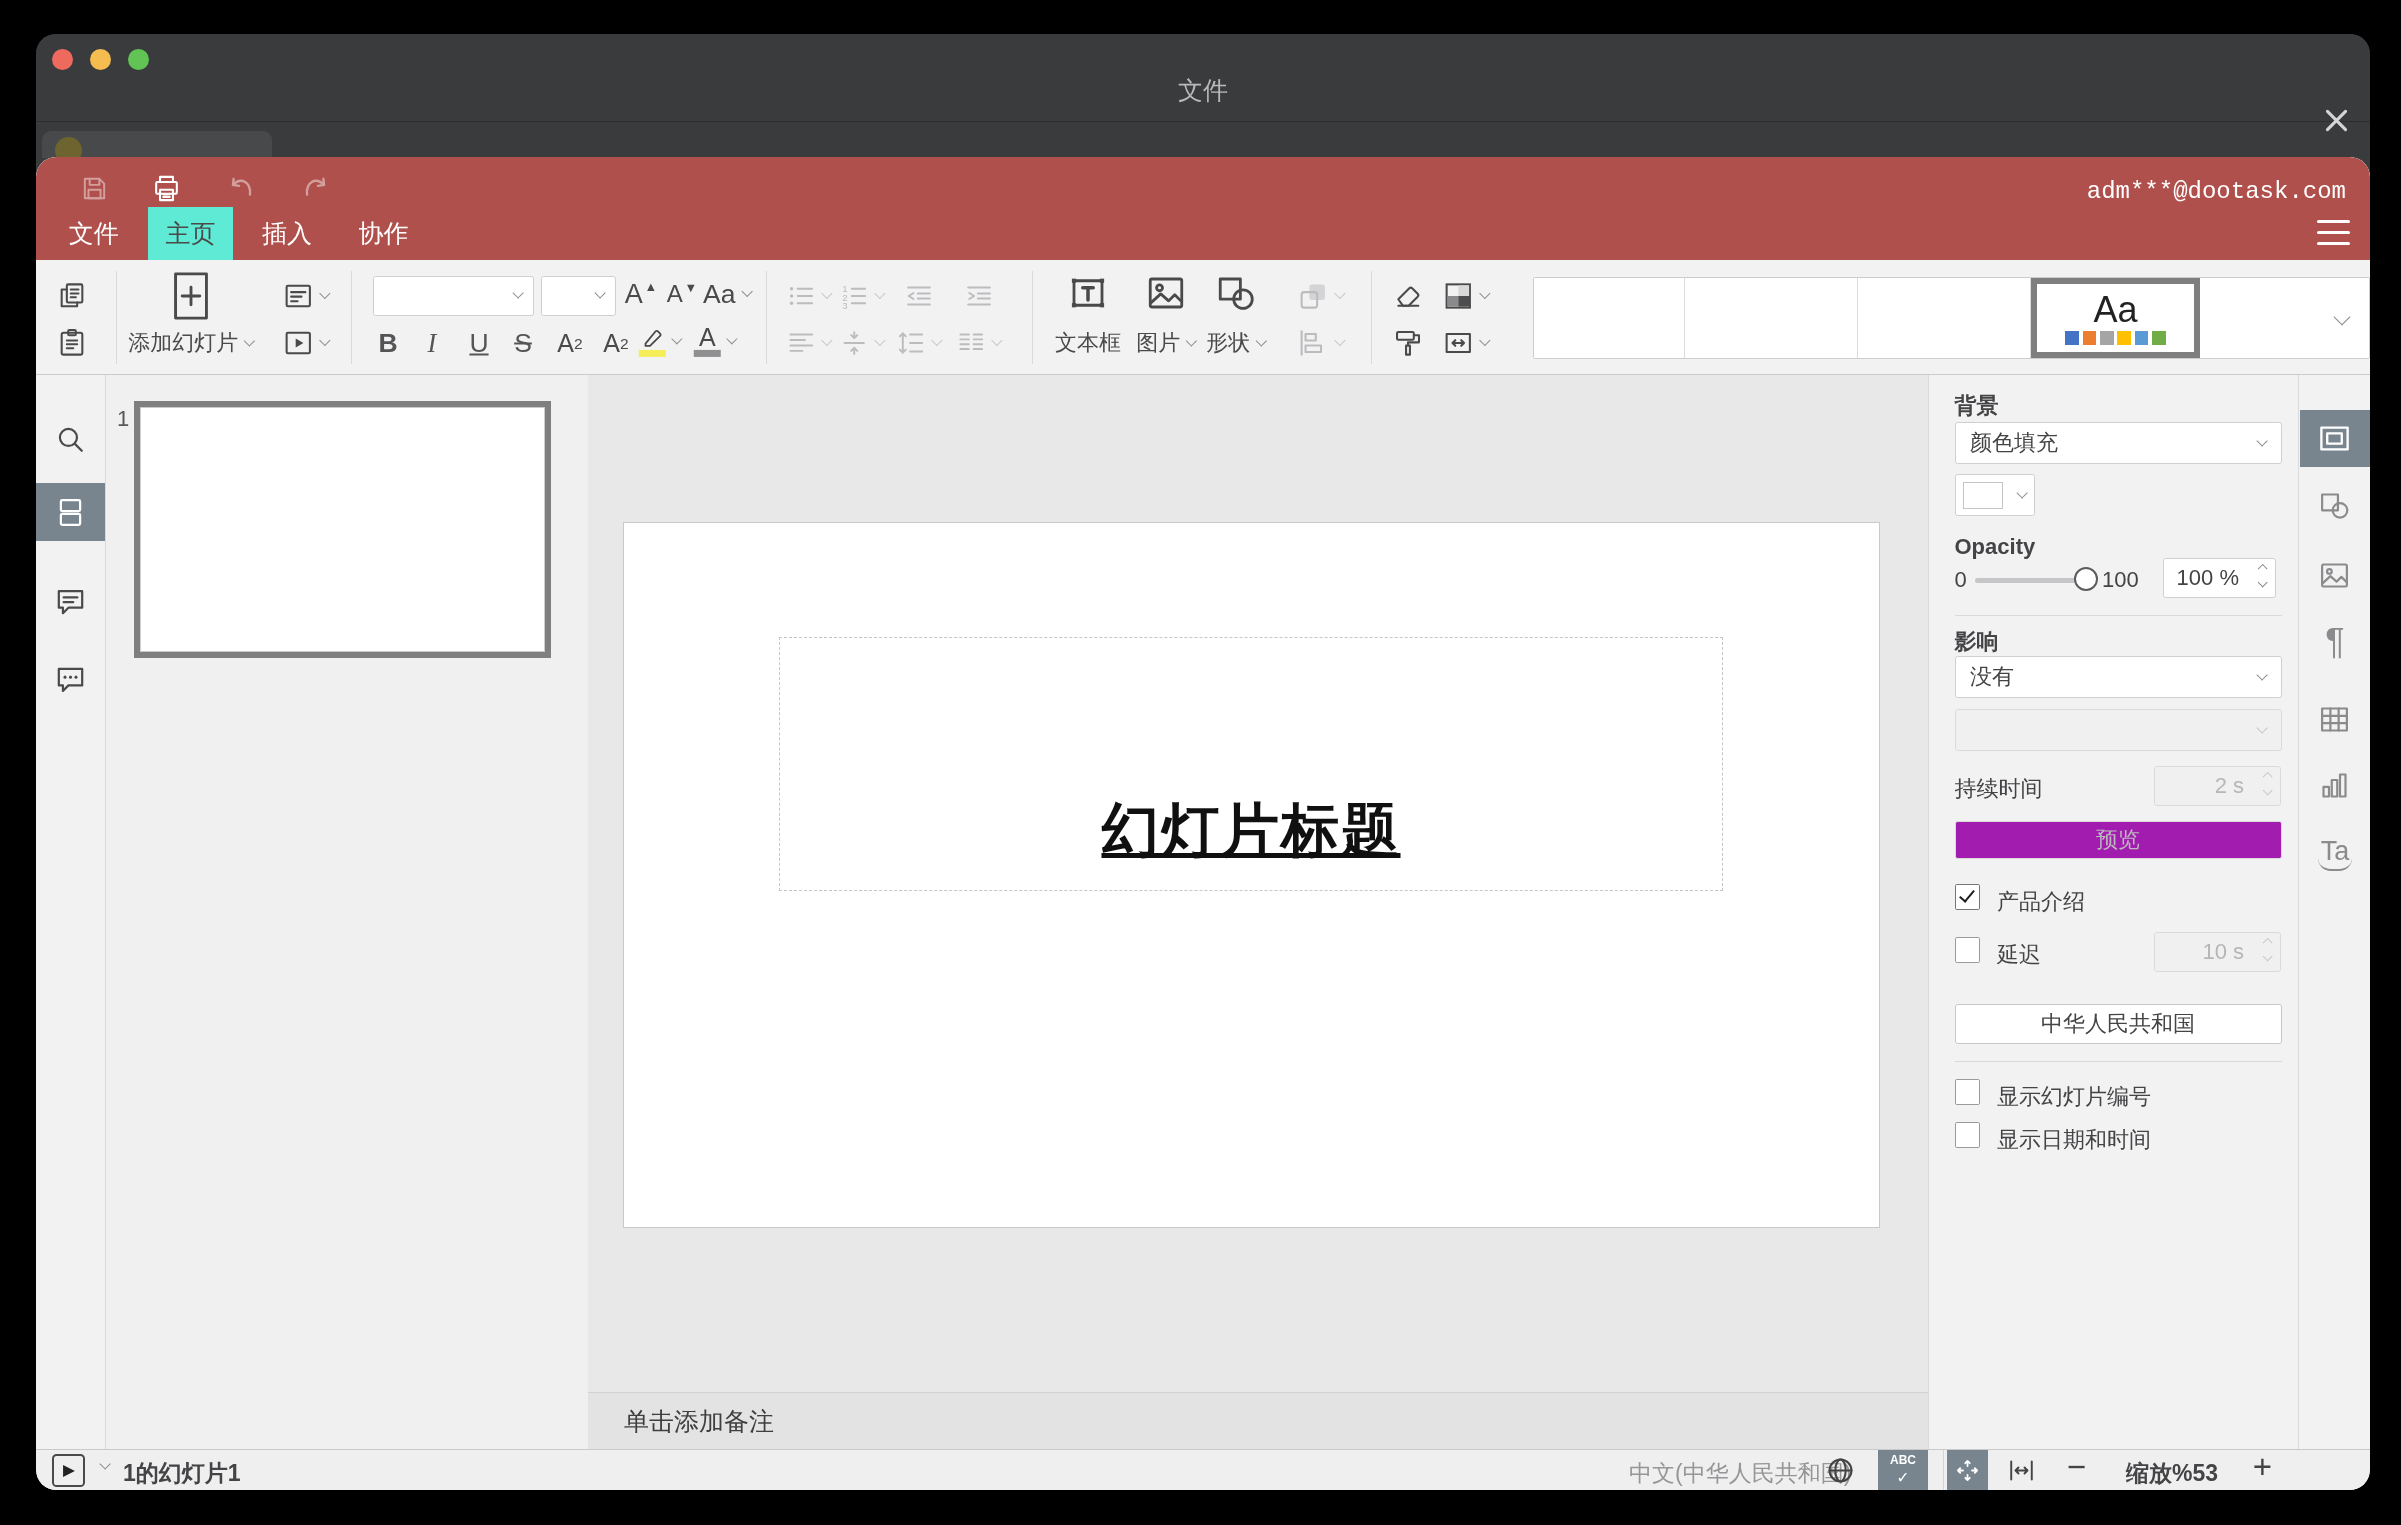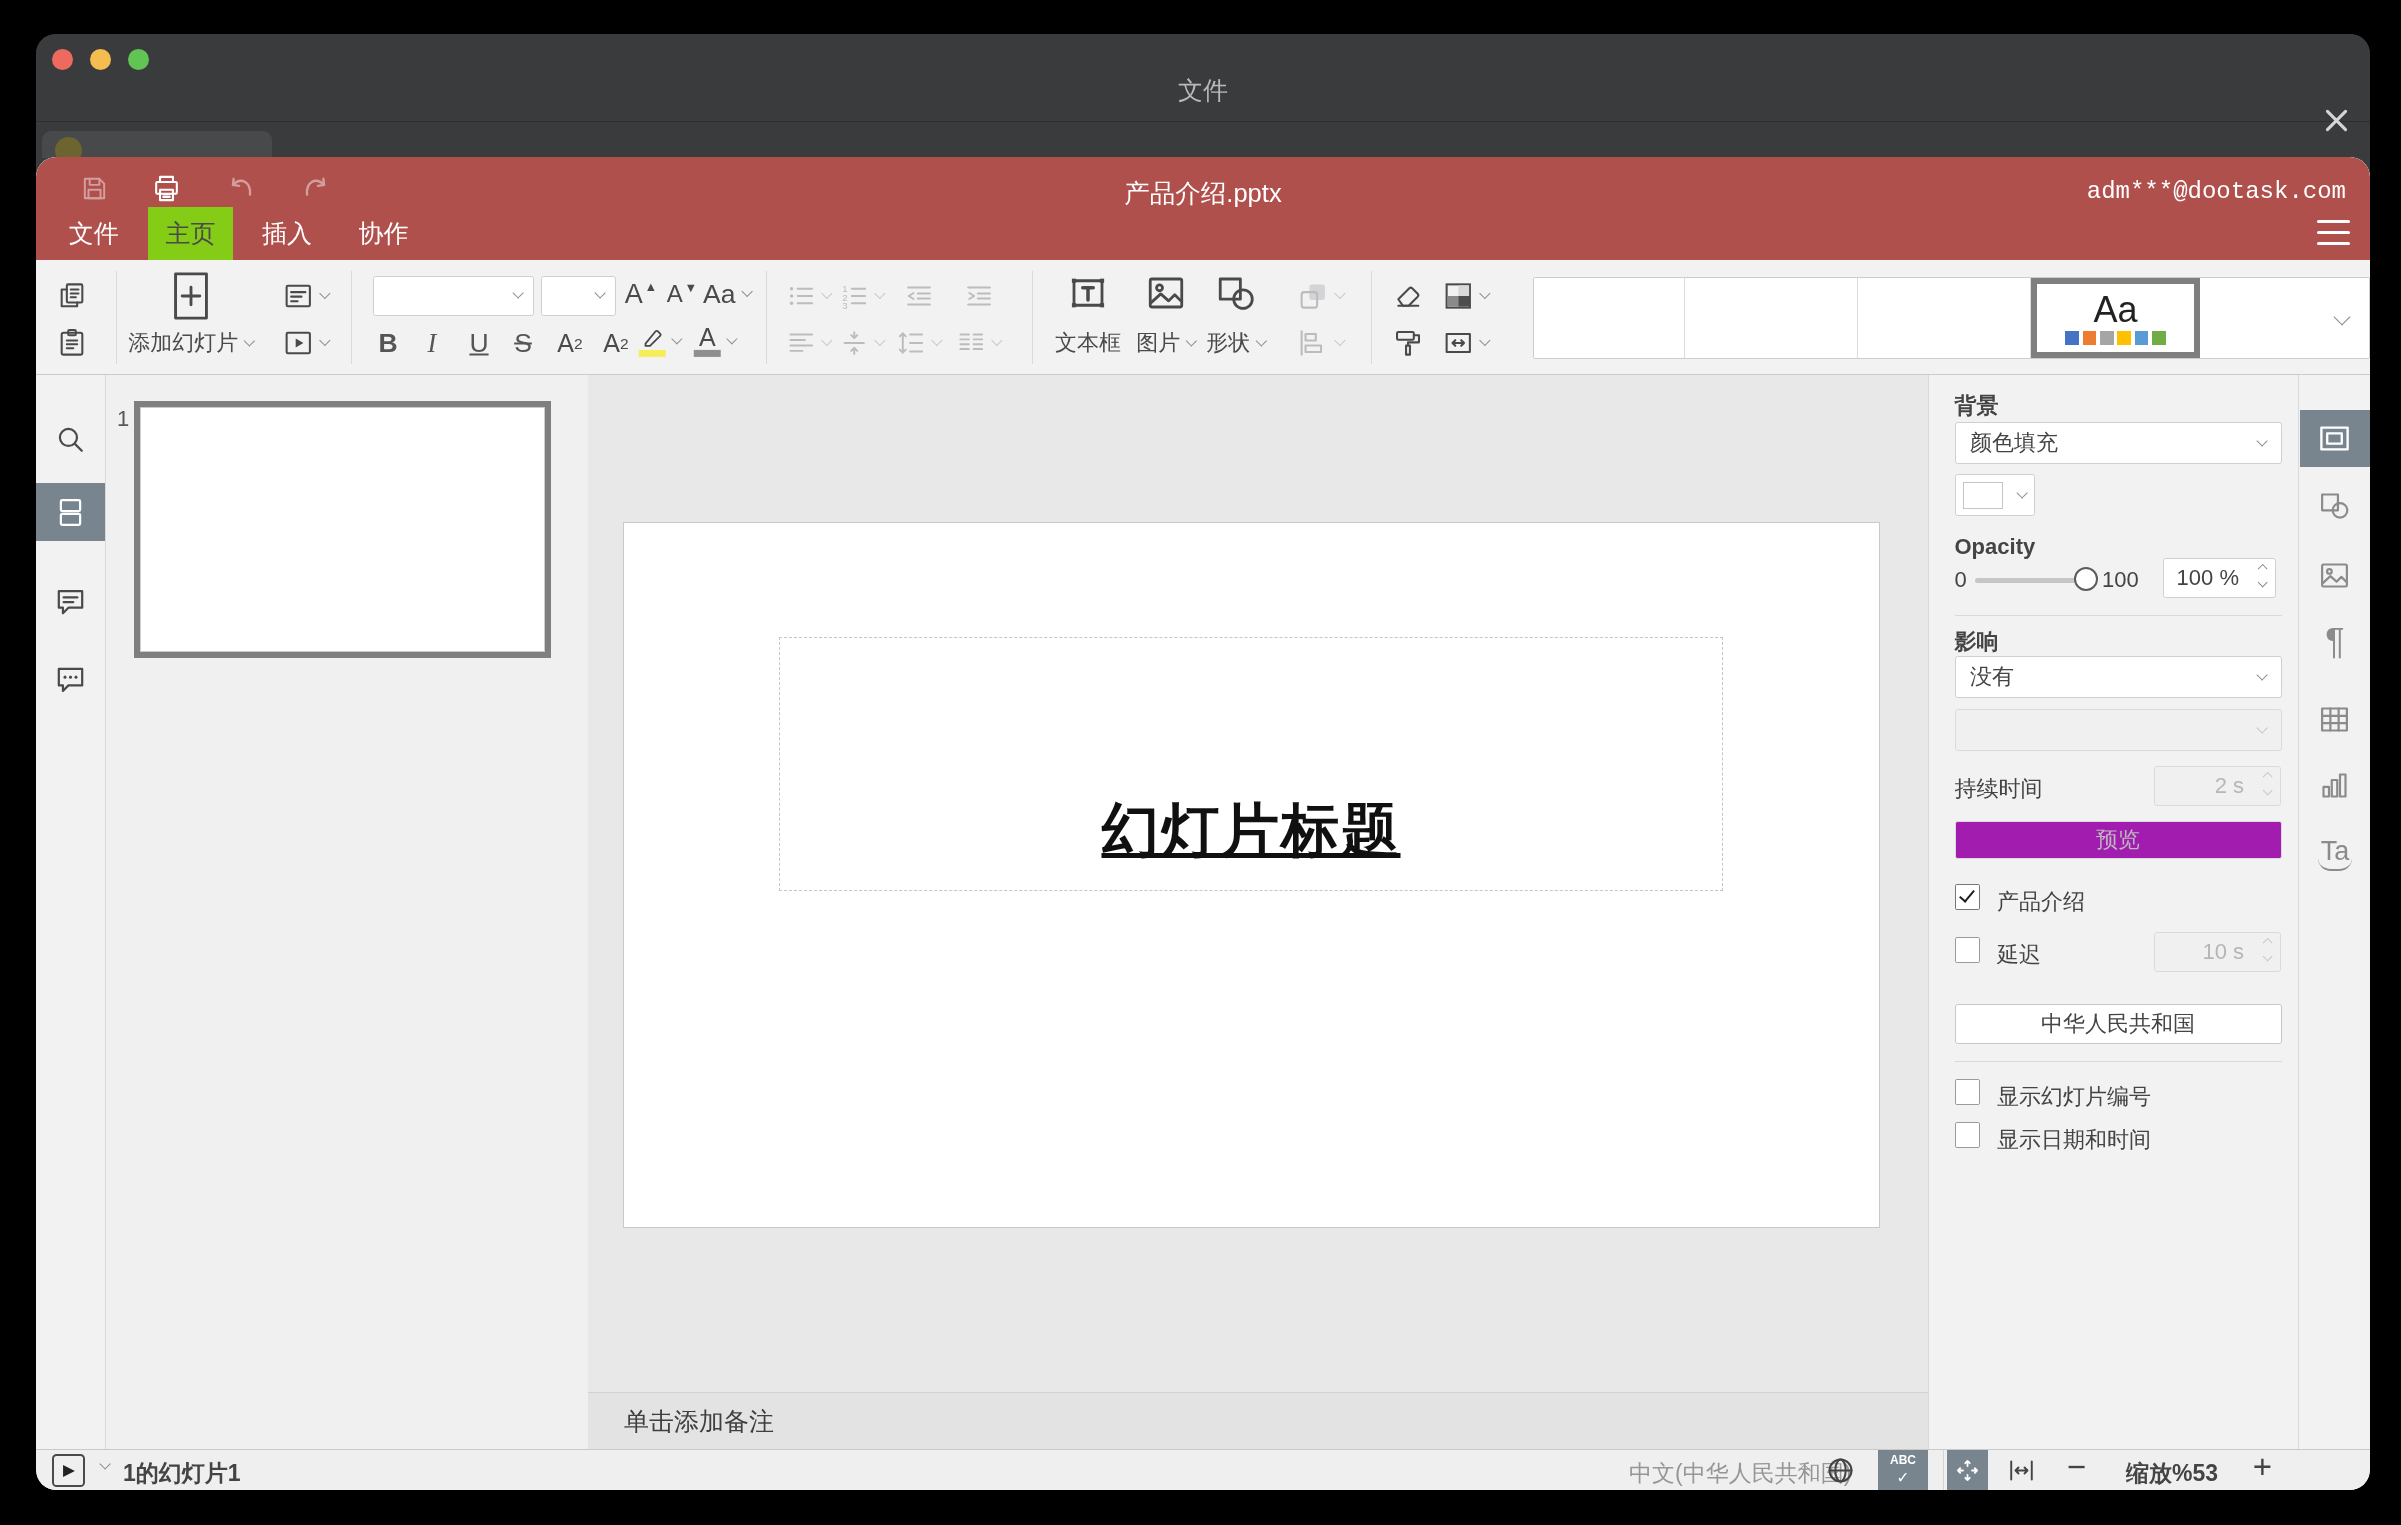--- a/index.html
+++ b/index.html
@@ -22,21 +22,21 @@
   .app{position:absolute;left:0;top:123px;width:2334px;height:1333px;background:#f2f2f3;border-radius:20px;overflow:hidden;}
 
   
   .red-header{position:absolute;left:0;top:0;width:100%;height:103px;background:var(--accent,#b0504d);border-radius:20px 20px 0 0;}
   .qbtn{position:absolute;top:16.4px;width:31px;height:31px;color:#fff;display:flex;align-items:center;justify-content:center;}
   .qbtn.dim{opacity:.45;}
   .doc-title{position:absolute;left:0;top:19px;width:100%;text-align:center;color:#fff;font-size:25.5px;}
   .user-email{position:absolute;right:24px;top:21px;color:#fff;font-size:24px;font-family:Liberation Mono, monospace;}
   .tabs{position:absolute;left:15.5px;bottom:0;display:flex;height:53px;}
   .tab{padding:0 17.3px;margin-right:12px;height:53px;line-height:53px;font-size:25px;color:#fff;}
-  .tab.active{background:#84cc16;color:#4a4a4b;}
+  .tab.active{background:#5eead4;color:#4a4a4b;}
   .hamburger{position:absolute;right:20px;bottom:14.6px;width:33px;height:25.5px;display:flex;flex-direction:column;justify-content:space-between;}
   .hamburger i{display:block;height:3.2px;background:#fff;border-radius:1.8px;}
 
   
   .toolbar{position:absolute;left:0;top:103px;width:100%;height:115px;background:#f2f2f3;border-bottom:0.9px solid #cbcbcc;}
   .tdiv{position:absolute;top:11px;height:93px;width:0.9px;background:#dadadb;}
   .tb{position:absolute;transform:translate(-50%,-50%);display:flex;align-items:center;justify-content:center;color:#4a4a4b;white-space:nowrap;}
   .tb.dis{color:#bcbcbf;}
   .tlabel{font-size:22px;color:#4a4a4b;}
   .cv{display:inline-block;width:8.2px;height:8.2px;border-right:1.8px solid #8a8a8c;border-bottom:1.8px solid #8a8a8c;transform:rotate(45deg);margin-left:7.3px;margin-top:-4.6px;}
@@ -307,21 +307,20 @@
       <div class="qbtn dim" style="left:190px">
           <svg class="ic" width="29" height="29" viewBox="0 0 24 24" style="stroke-width:2">
             <use href="#s-undo"></use>
           </svg>
         </div>
       <div class="qbtn dim" style="left:264px">
           <svg class="ic" width="29" height="29" viewBox="0 0 24 24" style="stroke-width:2">
             <use href="#s-redo"></use>
           </svg>
         </div>
-      <div class="doc-title">产品介绍.pptx</div>
       <div class="user-email">adm***@dootask.com</div>
       <div class="tabs">
         <div class="tab">文件</div>
         <div class="tab active">主页</div>
         <div class="tab">插入</div>
         <div class="tab">协作</div>
       </div>
       <div class="hamburger">
           <i></i>
           <i></i>

